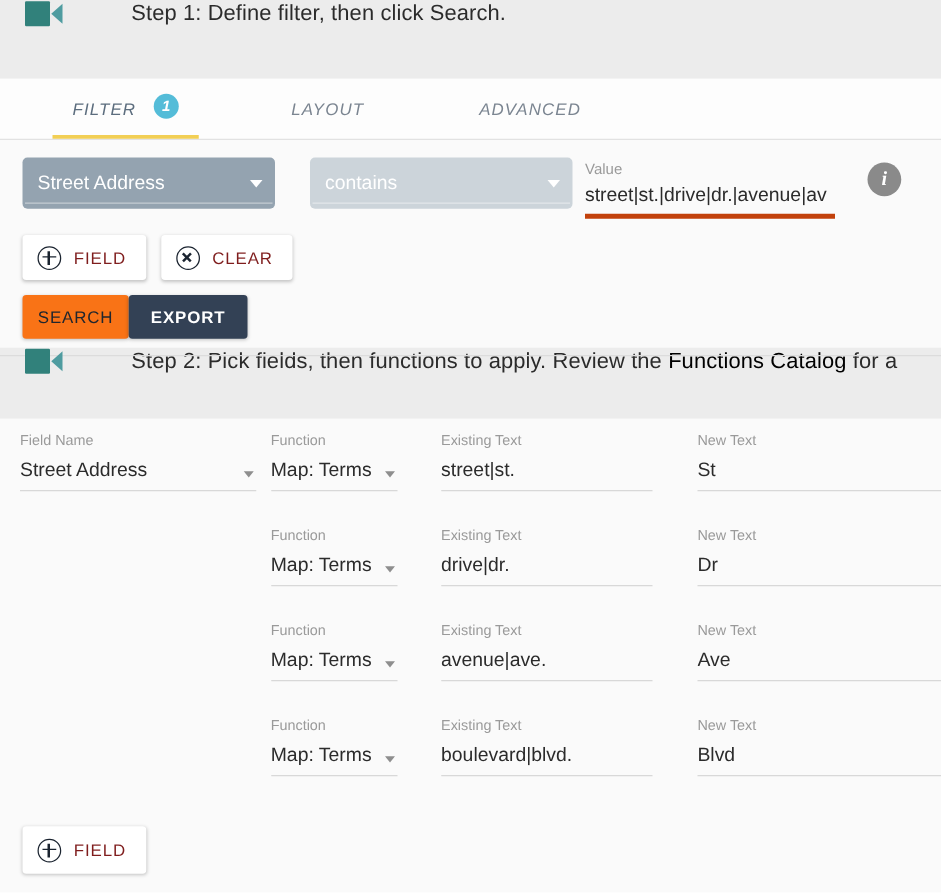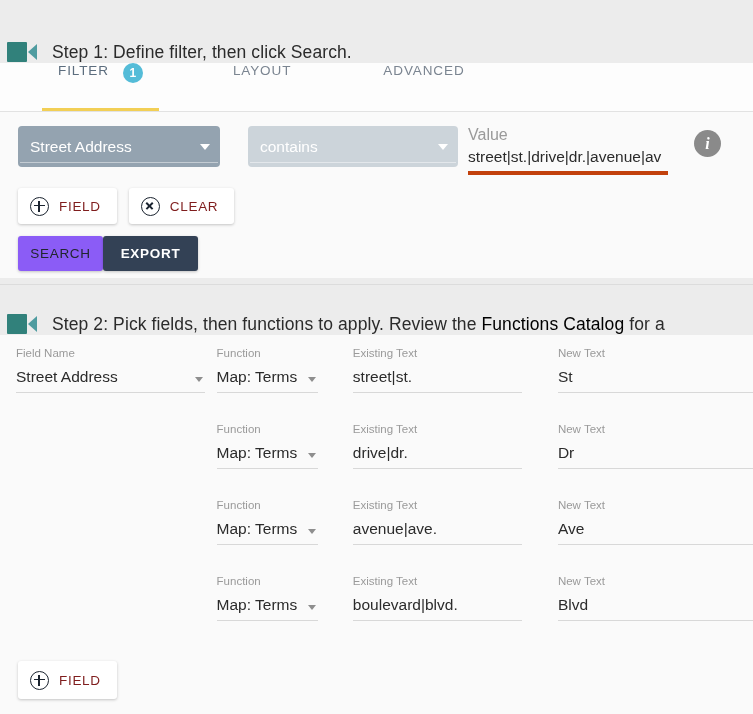--- a/index.html
+++ b/index.html
@@ -18,24 +18,25 @@
     width: 753px;
     height: 714px;
     position: relative;
     background: #fafafa;
   }
 
   
   .step-banner {
     background: #ececec;
     display: flex;
-    align-items: flex-end;
-    padding: 0 7px;
+    align-items: flex-start;
+    padding: 0 20px;
     white-space: nowrap;
     overflow: hidden;
+    gap: 40px;
   }
   #step1-banner { height: 63px; }
   #step2-banner { height: 57px; background: #ececec; }
 
   .cam-icon {
     flex: 0 0 auto;
     width: 32px;
     height: 22px;
     position: relative;
     margin-right: 13px;
@@ -72,25 +73,26 @@
     height: 49px;
     background: #fdfdfd;
     position: relative;
     display: flex;
     align-items: center;
     border-bottom: 1px solid #e2e2e2;
   }
   .tab {
     height: 48px;
     display: flex;
-    align-items: flex-start;
-    padding: 0 16px;
+    align-items: flex-end;
+    padding: 16px 16px;
     cursor: pointer;
     position: relative;
     user-select: none;
+    font-style: italic;
   }
   #tab-filter { margin-left: 42px; }
   #tab-layout { margin-left: 58px; }
   #tab-advanced { margin-left: 60px; }
   .tab-label {
     font-size: 13.5px;
     letter-spacing: .9px;
     color: #7b8591;
   }
   .tab.active .tab-label { color: #5c6d7e; }
@@ -169,21 +171,21 @@
   #sel-op .sel-text { color: #ffffff; }
   #sel-op .caret { border-top-color: #ffffff; }
 
   .val-wrap {
     margin-left: 10px;
     width: 200px;
     position: relative;
     padding-top: 0;
   }
   .val-label {
-    font-size: 16px;
+    font-size: 12px;
     color: #9a9a9a;
     height: 9px;
     line-height: 11px;
     overflow: hidden;
     margin-top: -8px;
   }
   .val-input {
     border: none;
     border-bottom: 4px solid #c2410c;
     background: transparent;
@@ -270,21 +272,21 @@
     min-width: 85px;
     border: none;
     border-radius: 3px;
     box-shadow: 0 1px 3px rgba(0,0,0,.22);
     font-size: 13.5px;
     letter-spacing: .7px;
     font-family: "Liberation Sans", sans-serif;
     cursor: pointer;
   }
   #btn-search {
-    background: #8b5cf6;
+    background: #f97316;
     color: #20262e;
   }
   #btn-export {
     background: #334155;
     color: #ffffff;
     min-width: 95px;
     font-weight: bold;
   }
 
   #divider {

